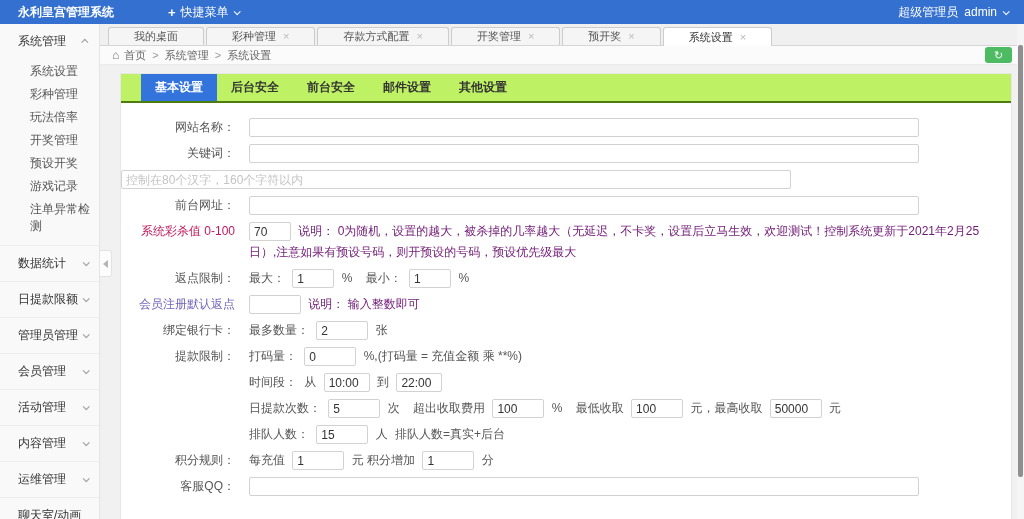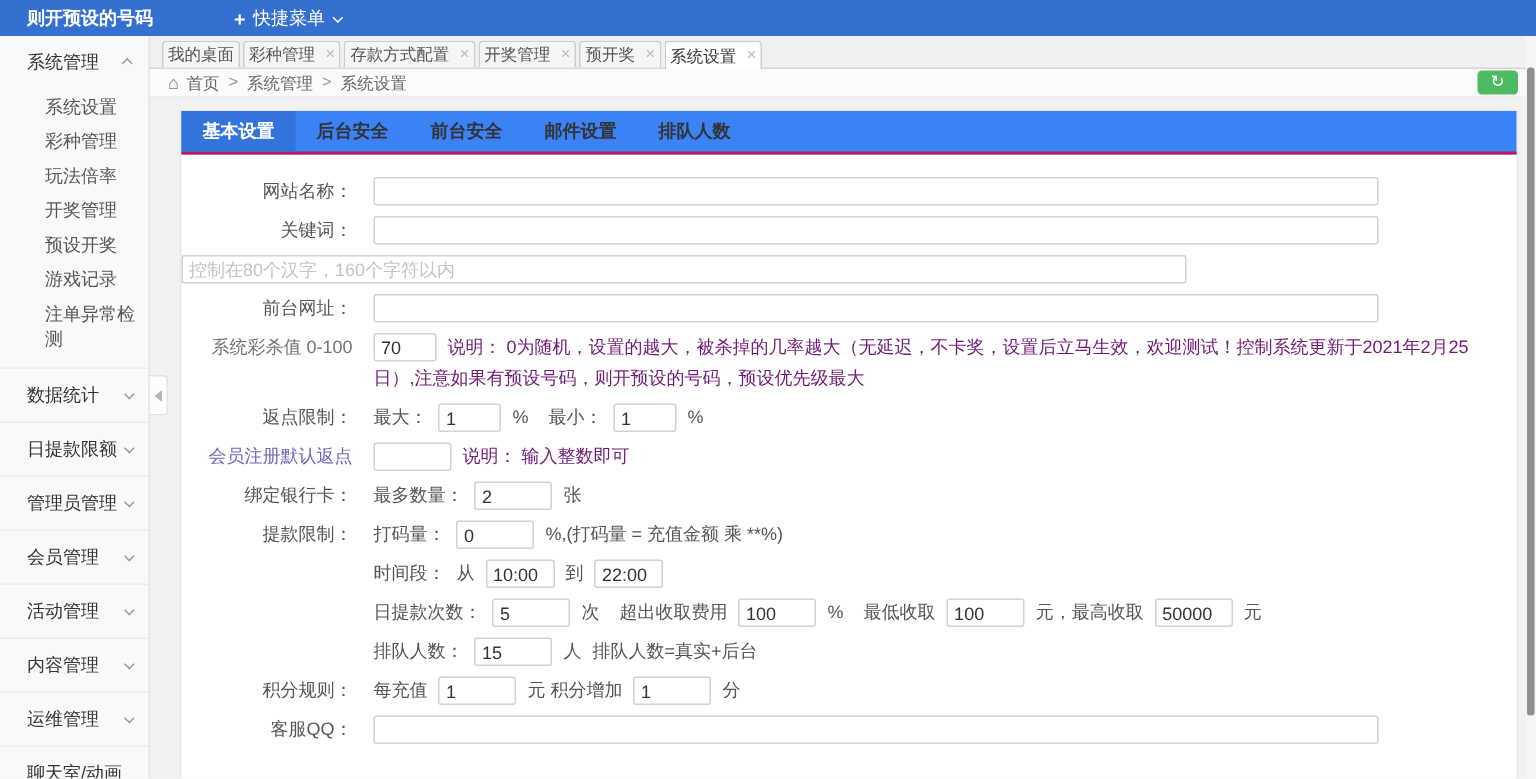--- a/index.html
+++ b/index.html
@@ -22,43 +22,43 @@
   .sgh .chev { color:#9a9a9a; }
   .sitems { padding:1px 0 7px; }
   .sitem { padding:3px 0 3px 30px; color:#565656; cursor:pointer; }
   .collapse-handle { position:absolute; top:250px; left:100px; width:12px; height:27px; background:#fdfdfd; border:1px solid #e2e2e2; border-left:none; border-radius:0 3px 3px 0; display:flex; align-items:center; justify-content:center; z-index:25; cursor:pointer; }
   .tri-left { width:0; height:0; border-top:4px solid transparent; border-bottom:4px solid transparent; border-right:5px solid #b5b5b5; }
 
   
   .main { position:absolute; top:24px; left:100px; right:0; bottom:0; }
 
   .window-tabs { height:22px; padding:4px 0 0 8px; background:#f0f0f0; border-bottom:1px solid #d6d6d6; display:flex; align-items:flex-end; gap:2px; }
-  .wtab { height:18px; display:flex; align-items:center; gap:7px; padding:0 3px; background:#f5f5f5; border:1px solid #ccc; border-bottom:none; border-radius:3px 3px 0 0; font-size:11px; color:#555; cursor:pointer; white-space:nowrap; }
+  .wtab { height:18px; display:flex; align-items:center; gap:7px; padding:0 25px; background:#f5f5f5; border:1px solid #ccc; border-bottom:none; border-radius:3px 3px 0 0; font-size:11px; color:#555; cursor:pointer; white-space:nowrap; }
   .wtab .x { color:#b9b9b9; font-size:11px; line-height:1; }
   .wtab.active { background:#fff; color:#333; margin-bottom:-1px; height:19px; }
 
   .breadcrumb-bar { height:19px; background:#fbfbfb; border-bottom:1px solid #ececec; display:flex; align-items:center; padding:0 12px; font-size:11px; color:#666; }
   .home-glyph { margin-right:5px; color:#777; font-size:12px; }
   .crumb-wrap { display:flex; align-items:center; }
   .crumb-wrap a { color:#666; text-decoration:none; cursor:pointer; }
   .sep { margin:0 6px; color:#999; }
   .refresh-btn { margin-left:auto; width:27px; height:16px; background:#4cbb61; border:none; border-radius:3px; color:#fff; font-size:11px; line-height:15px; display:flex; align-items:center; justify-content:center; cursor:pointer; }
 
   .content { position:absolute; top:42px; left:0; right:0; bottom:0; background:#f1f1f1; overflow:hidden; }
   .panel { margin:7px 12px 0 20px; background:#fff; border:1px solid #e7e7e7; height:600px; }
 
-  .itabs { display:flex; background:#3b82f6; border-bottom:2px solid #be185d; }
+  .itabs { display:flex; background:#bef264; border-bottom:2px solid #4d7c0f;padding-left:20px; }
   .itab { padding:5px 14px; font-weight:bold; font-size:12px; color:#333; cursor:pointer; white-space:nowrap; }
   .itab.active { background:#3273dc; color:#fff; }
 
   
   .form { padding:14px 0 0; }
   .frow { display:flex; align-items:flex-start; margin-bottom:5px; line-height:21px; }
   .lbl { flex:0 0 128px; padding-right:14px; text-align:right; color:#555; white-space:nowrap; }
-  .lbl.red { color:#737373; }
+  .lbl.red { color:#be185d; }
   .lbl.link { color:#7266ba; cursor:pointer; }
   .ctl { flex:1; max-width:738px; color:#555; }
   .inp { height:19px; border:1px solid #d2d2d2; border-radius:2px; padding:0 4px; font-size:12px; color:#333; font-family:inherit; vertical-align:middle; background:#fff; }
   .inp::placeholder { color:#c4c4c4; }
   .wide { width:670px; }
   .sm { width:42px; }
   .md { width:52px; }
   .lg { width:62px; }
   .tm { width:46px; }
   .mr { margin-right:4px; }
@@ -66,24 +66,29 @@
   .note { color:#701a75; }
 
   
   .vscroll { position:absolute; top:24px; right:0; bottom:0; width:7px; background:#f5f5f5; z-index:40; }
   .vthumb { position:absolute; top:21px; left:1px; width:5px; height:432px; background:#8f8f8f; border-radius:2px; }
 </style>
 </head>
 <body>
 
 <div class="topbar">
-  <span class="brand">则开预设的号码</span>
+  <span class="brand">永利皇宫管理系统</span>
   <span class="quickmenu">
     <span class="plus">+</span>
     <span>快捷菜单</span>
+    <span class="chev"></span>
+  </span>
+  <span class="topbar-right">
+    <span>超级管理员</span>
+    <span>admin</span>
     <span class="chev"></span>
   </span>
 </div>
 
 <div class="sidebar">
   <div>
       <div class="sgroup">
     <div class="sgh">
       <span>系统管理</span>
       <span class="chev up"></span>
@@ -211,21 +216,21 @@
   </div>
 
   <div class="content">
     <div class="panel">
 
       <div class="itabs">
           <div class="itab active">基本设置</div>
           <div class="itab">后台安全</div>
           <div class="itab">前台安全</div>
           <div class="itab">邮件设置</div>
-          <div class="itab">排队人数</div>
+          <div class="itab">其他设置</div>
         </div>
 
       <div class="form">
 
         <div class="frow">
           <span class="lbl">网站名称：</span>
           <span class="ctl"><input class="inp wide" style=""></span>
         </div>
 
         <div class="frow">

